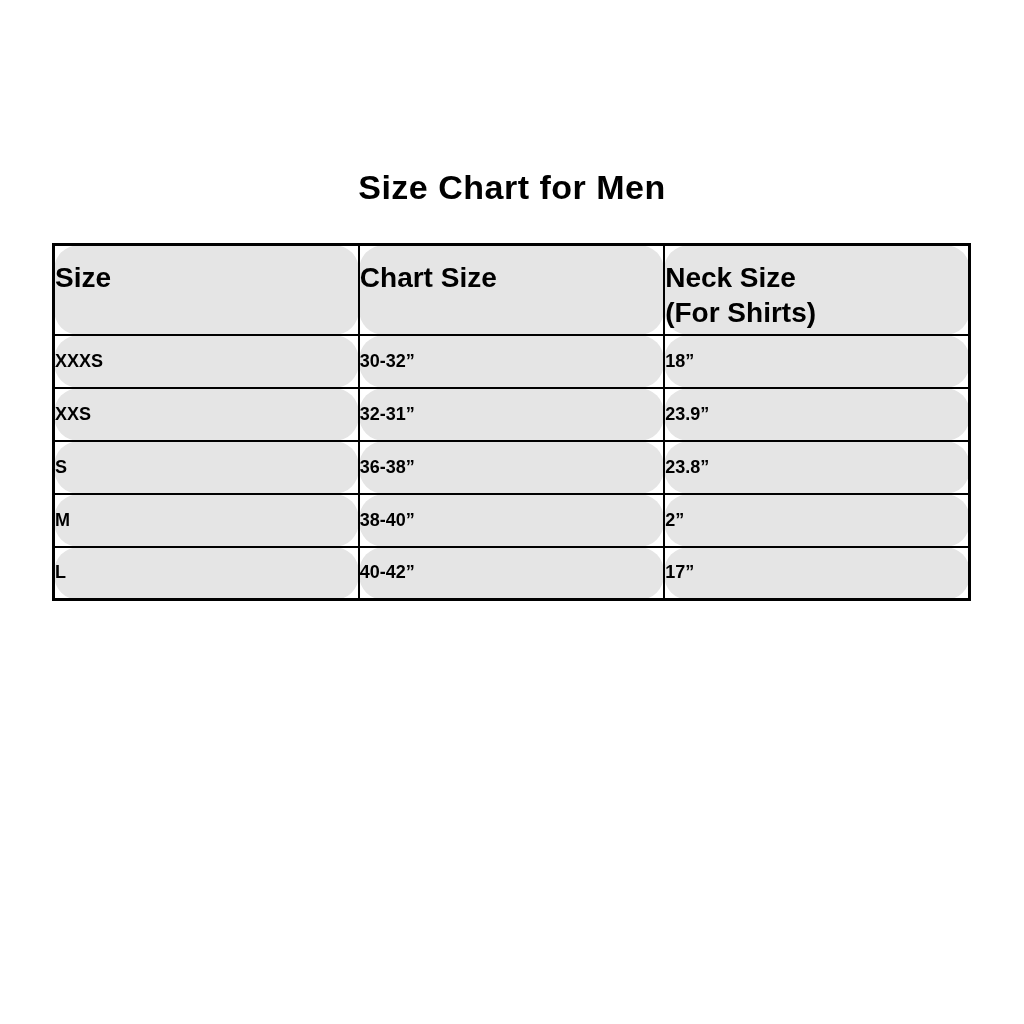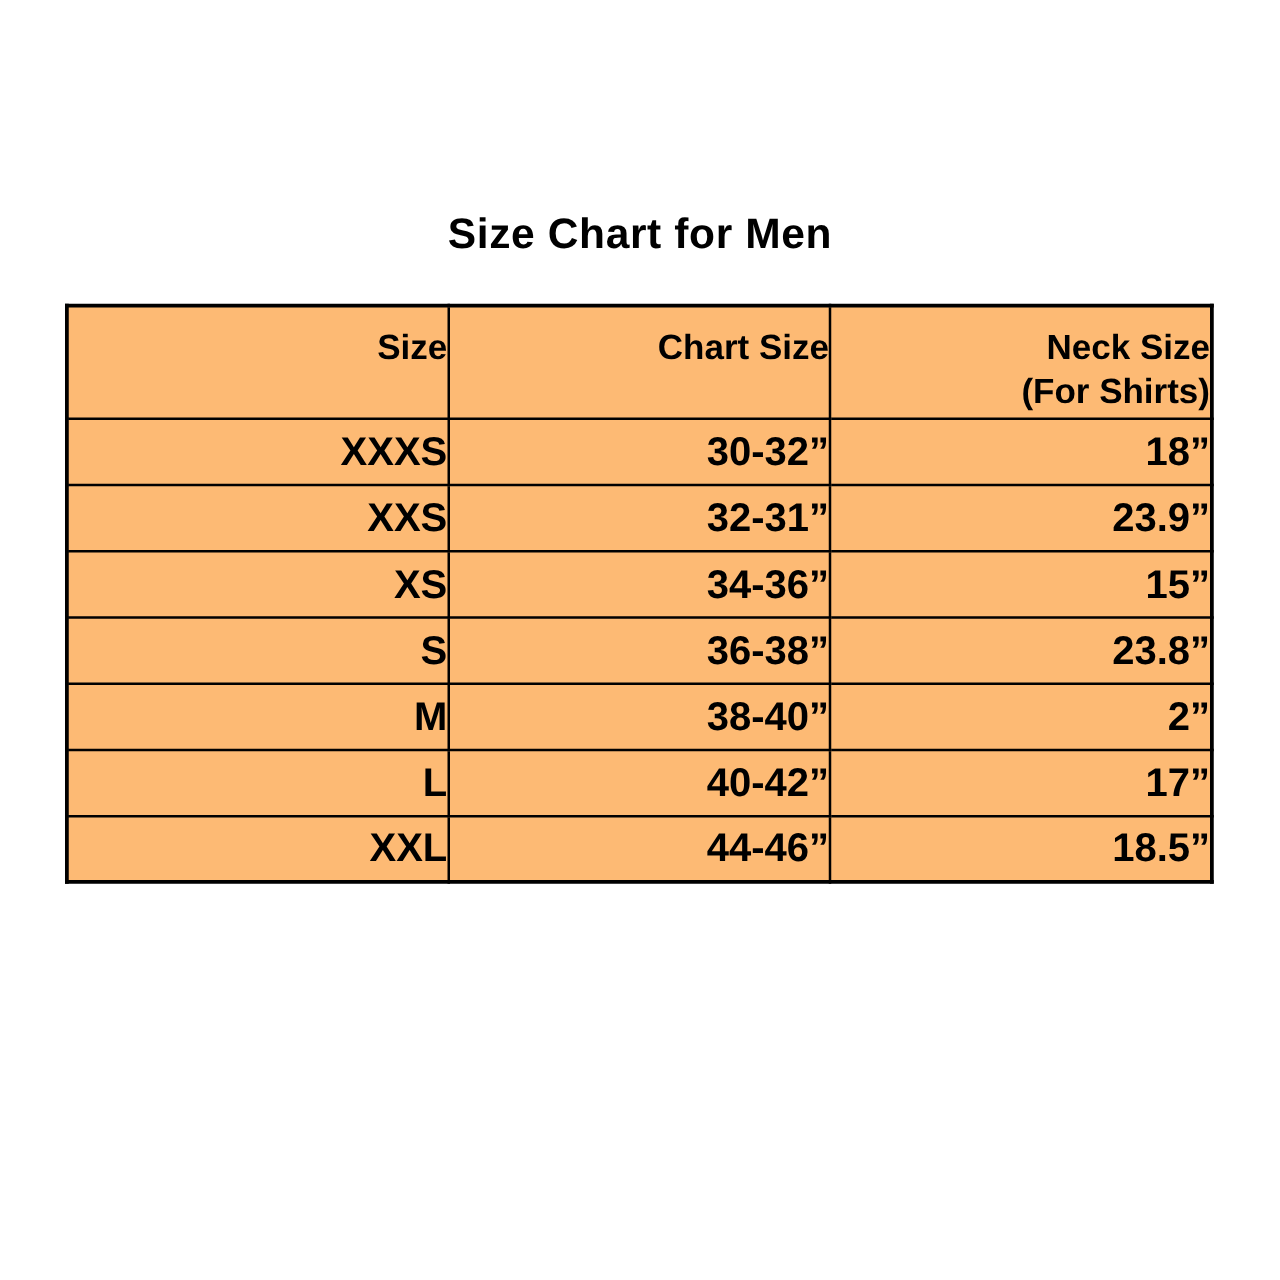--- a/index.html
+++ b/index.html
@@ -1,15 +1,15 @@
 <!DOCTYPE html>
 <html><head>
 <meta charset="utf-8">
 <style>
-  * { margin: 0; padding: 0; box-sizing: border-box; }
+  * { margin: 0; padding: 0; box-sizing: border-box; border-radius: 25px; }
   html, body {
     width: 1024px;
     height: 1024px;
     background: #ffffff;
     font-family: "Liberation Sans", sans-serif;
     color: #000000;
     overflow: hidden;
   }
   .page {
     position: relative;
@@ -32,36 +32,36 @@
     left: 52px;
     top: 243px;
     width: 919px;
     border-collapse: collapse;
     table-layout: fixed;
     border: 3px solid #000000;
   }
   table.size-table th,
   table.size-table td {
     border: 2px solid #000000;
-    text-align: right;
+    text-align: left;
     font-weight: bold;
-    background: #fdba74;
+    background: #e5e5e5;
     margin-top: 25px;
   }
   table.size-table th {
     height: 90px;
     font-size: 28px;
     line-height: 35px;
     vertical-align: top;
     padding-top: 14px;
     white-space: pre-line;
   }
   table.size-table td {
     height: 53px;
-    font-size: 32px;
+    font-size: 18px;
     vertical-align: middle;
   }
 </style>
 </head>
 <body>
 
 <div class="page">
 
   <h1 class="title">Size Chart for Men</h1>
 
@@ -79,40 +79,30 @@
         <td>XXXS</td>
         <td>30-32”</td>
         <td>18”</td>
       </tr>
       <tr>
         <td>XXS</td>
         <td>32-31”</td>
         <td>23.9”</td>
       </tr>
       <tr>
-        <td>XS</td>
-        <td>34-36”</td>
-        <td>15”</td>
-      </tr>
-      <tr>
         <td>S</td>
         <td>36-38”</td>
         <td>23.8”</td>
       </tr>
       <tr>
         <td>M</td>
         <td>38-40”</td>
         <td>2”</td>
       </tr>
       <tr>
         <td>L</td>
         <td>40-42”</td>
         <td>17”</td>
       </tr>
-      <tr>
-        <td>XXL</td>
-        <td>44-46”</td>
-        <td>18.5”</td>
-      </tr>
     </tbody>
   </table>
 
 </div>
 
 </body></html>

